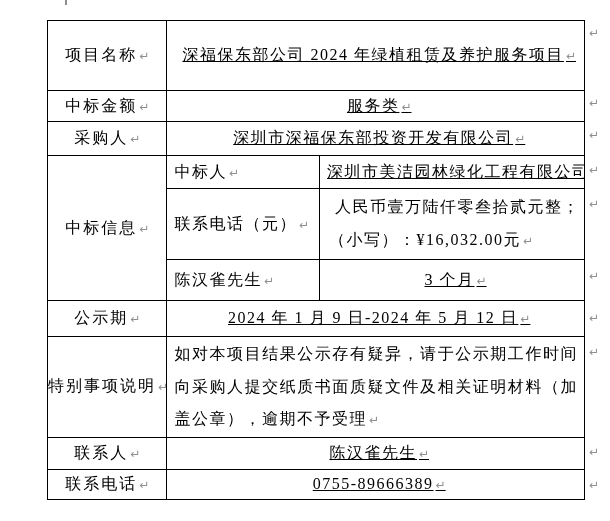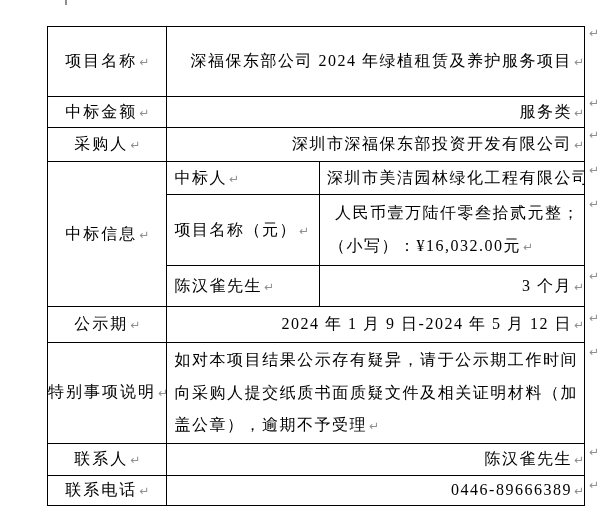--- a/index.html
+++ b/index.html
@@ -7,21 +7,21 @@
   .page {
     position:relative;
     width:610px; height:521px;
     background:#ffffff;
     overflow:hidden;
     font-family:"Liberation Serif","DejaVu Serif",serif;
     color:#000000;
   }
   table.award {
     position:absolute;
-    left:47px; top:26px;
+    left:47px; top:20px;
     width:538px;
     border-collapse:collapse;
     table-layout:fixed;
   }
   table.award td {
     border:1px solid #000000;
     font-size:16px;
     vertical-align:middle;
     overflow:hidden;
   }
@@ -30,23 +30,24 @@
     letter-spacing:2px;
     white-space:nowrap;
   }
   td.sublbl {
     text-align:left;
     padding-left:7px;
     letter-spacing:1.5px;
     white-space:nowrap;
   }
   td.val {
-    text-align:right;
+    text-align:center;
     padding-left:7px;
     letter-spacing:1.5px;
+    text-decoration:underline;
   }
   td.val.nw { white-space:nowrap; }
   .amount-line1 { text-align:right; padding-right:4px; letter-spacing:1.5px; line-height:33px; white-space:nowrap; }
   .amount-line2 { text-align:left; padding-left:9px; letter-spacing:1.5px; line-height:33px; white-space:nowrap; }
   .longtext {
     line-height:32.5px;
     text-align:justify;
     padding:1px 6px 0 7px;
     letter-spacing:1.5px;
     word-break:break-all;
@@ -103,21 +104,21 @@
       <td class="val nw" colspan="2"><span>深圳市深福保东部投资开发有限公司</span><span class="cm">↵</span></td>
     </tr>
 
     <tr style="height:33px">
       <td class="lbl" rowspan="3"><span>中标信息</span><span class="cm">↵</span></td>
       <td class="sublbl"><span>中标人</span><span class="cm">↵</span></td>
       <td class="val nw"><span>深圳市美洁园林绿化工程有限公司</span></td>
     </tr>
 
     <tr style="height:71px">
-      <td class="sublbl"><span>项目名称（元）</span><span class="cm">↵</span></td>
+      <td class="sublbl"><span>联系电话（元）</span><span class="cm">↵</span></td>
       <td>
         <div class="amount-line1">人民币壹万陆仟零叁拾贰元整；</div>
         <div class="amount-line2"><span>（小写）：¥16,032.00元</span><span class="cm">↵</span></div>
       </td>
     </tr>
 
     <tr style="height:41px">
       <td class="sublbl"><span>陈汉雀先生</span><span class="cm">↵</span></td>
       <td class="val nw"><span>3 个月</span><span class="cm">↵</span></td>
     </tr>
@@ -134,21 +135,21 @@
       </td>
     </tr>
 
     <tr style="height:32px">
       <td class="lbl"><span>联系人</span><span class="cm">↵</span></td>
       <td class="val nw" colspan="2"><span>陈汉雀先生</span><span class="cm">↵</span></td>
     </tr>
 
     <tr style="height:30px">
       <td class="lbl"><span>联系电话</span><span class="cm">↵</span></td>
-      <td class="val nw" colspan="2"><span>0446-89666389</span><span class="cm">↵</span></td>
+      <td class="val nw" colspan="2"><span>0755-89666389</span><span class="cm">↵</span></td>
     </tr>
   </tbody>
     </table>
 
   <span class="rowmark" style="top:27px">↵</span>
   <span class="rowmark" style="top:97px">↵</span>
   <span class="rowmark" style="top:129px">↵</span>
   <span class="rowmark" style="top:164px">↵</span>
   <span class="rowmark" style="top:198px">↵</span>
   <span class="rowmark" style="top:270px">↵</span>

